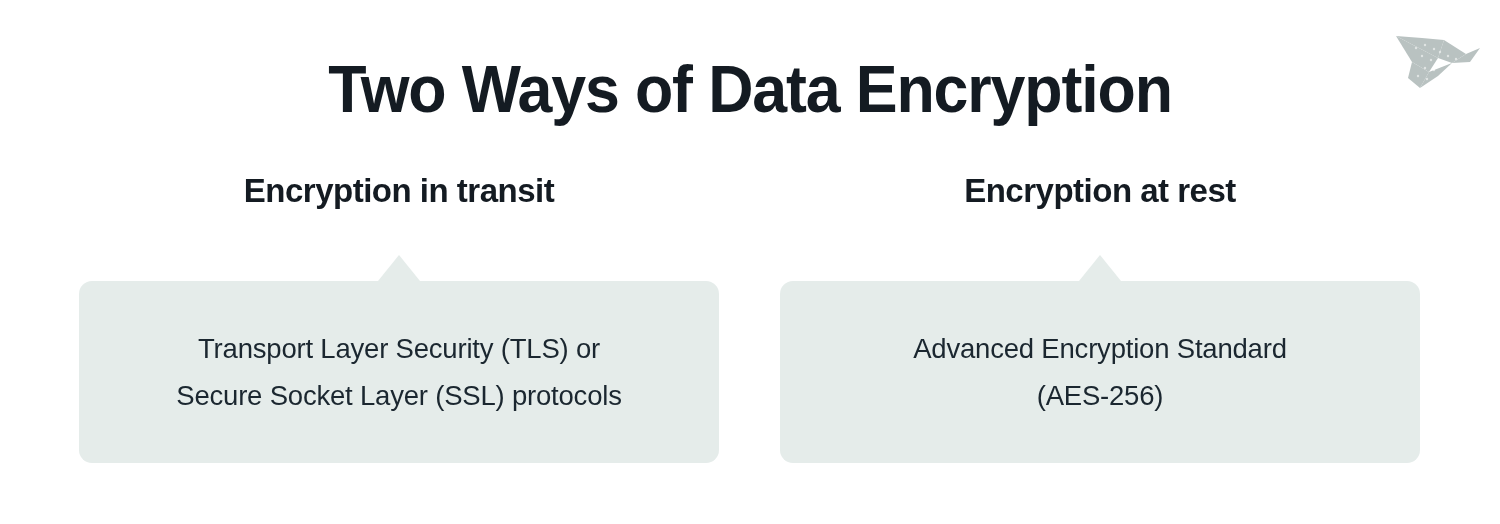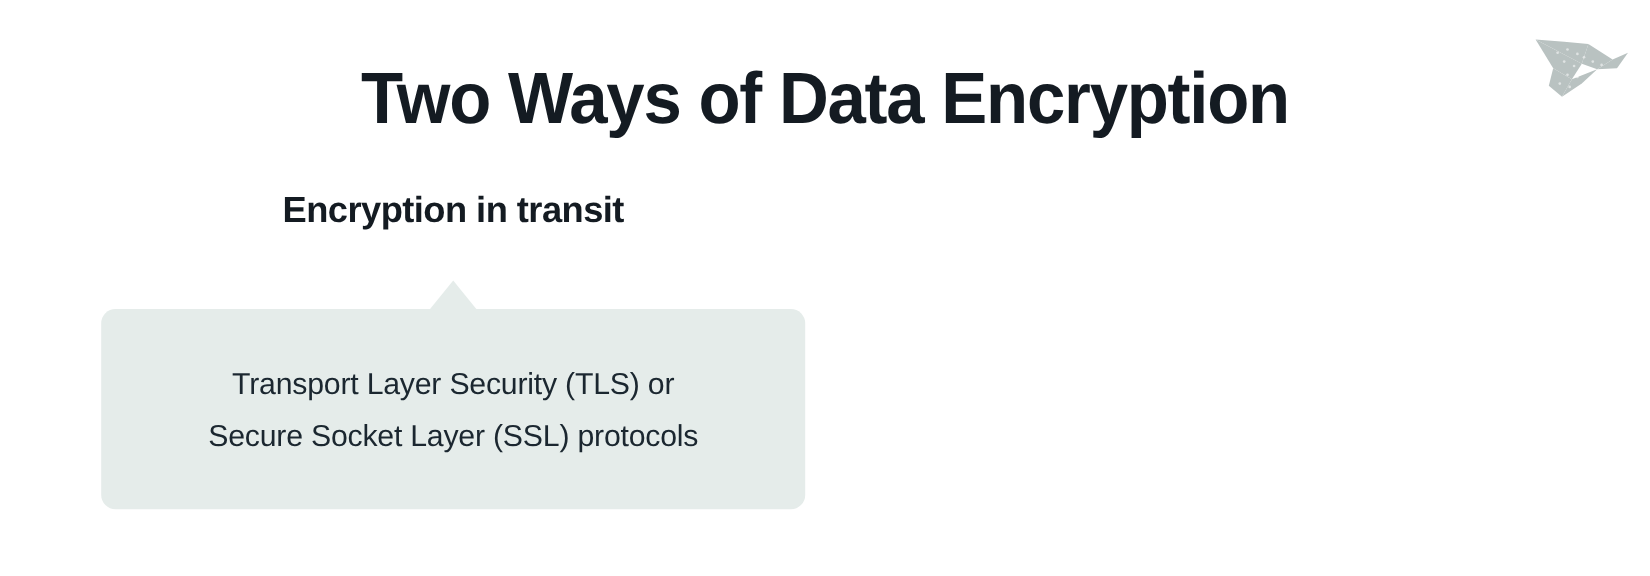--- a/index.html
+++ b/index.html
@@ -46,21 +46,21 @@
     transform-origin: center top;
     white-space: nowrap;
   }
 
   
   .column {
     position: absolute;
     top: 170px;
     width: 640px;
   }
-  .column.left  { left: 92px; }
+  .column.left  { left: 79px; }
   .column.right { left: 780px; }
 
   .column-heading {
     width: 640px;
     text-align: center;
     font-family: "Liberation Sans", sans-serif;
     font-size: 33px;
     font-weight: 700;
     letter-spacing: -0.5px;
     color: #141b22;
@@ -156,14 +156,23 @@
   <div class="column left">
     <div class="column-heading">Encryption in transit</div>
     <div class="bubble-wrap">
       <div class="bubble"></div>
       <div class="bubble-pointer"></div>
       <div class="bubble-text">Transport Layer Security (TLS) or
 Secure Socket Layer (SSL) protocols</div>
     </div>
   </div>
 
+  <div class="column right">
+    <div class="column-heading">Encryption at rest</div>
+    <div class="bubble-wrap">
+      <div class="bubble"></div>
+      <div class="bubble-pointer"></div>
+      <div class="bubble-text">Advanced Encryption Standard
+(AES-256)</div>
+    </div>
+  </div>
 
 </div>
 
 </body></html>

